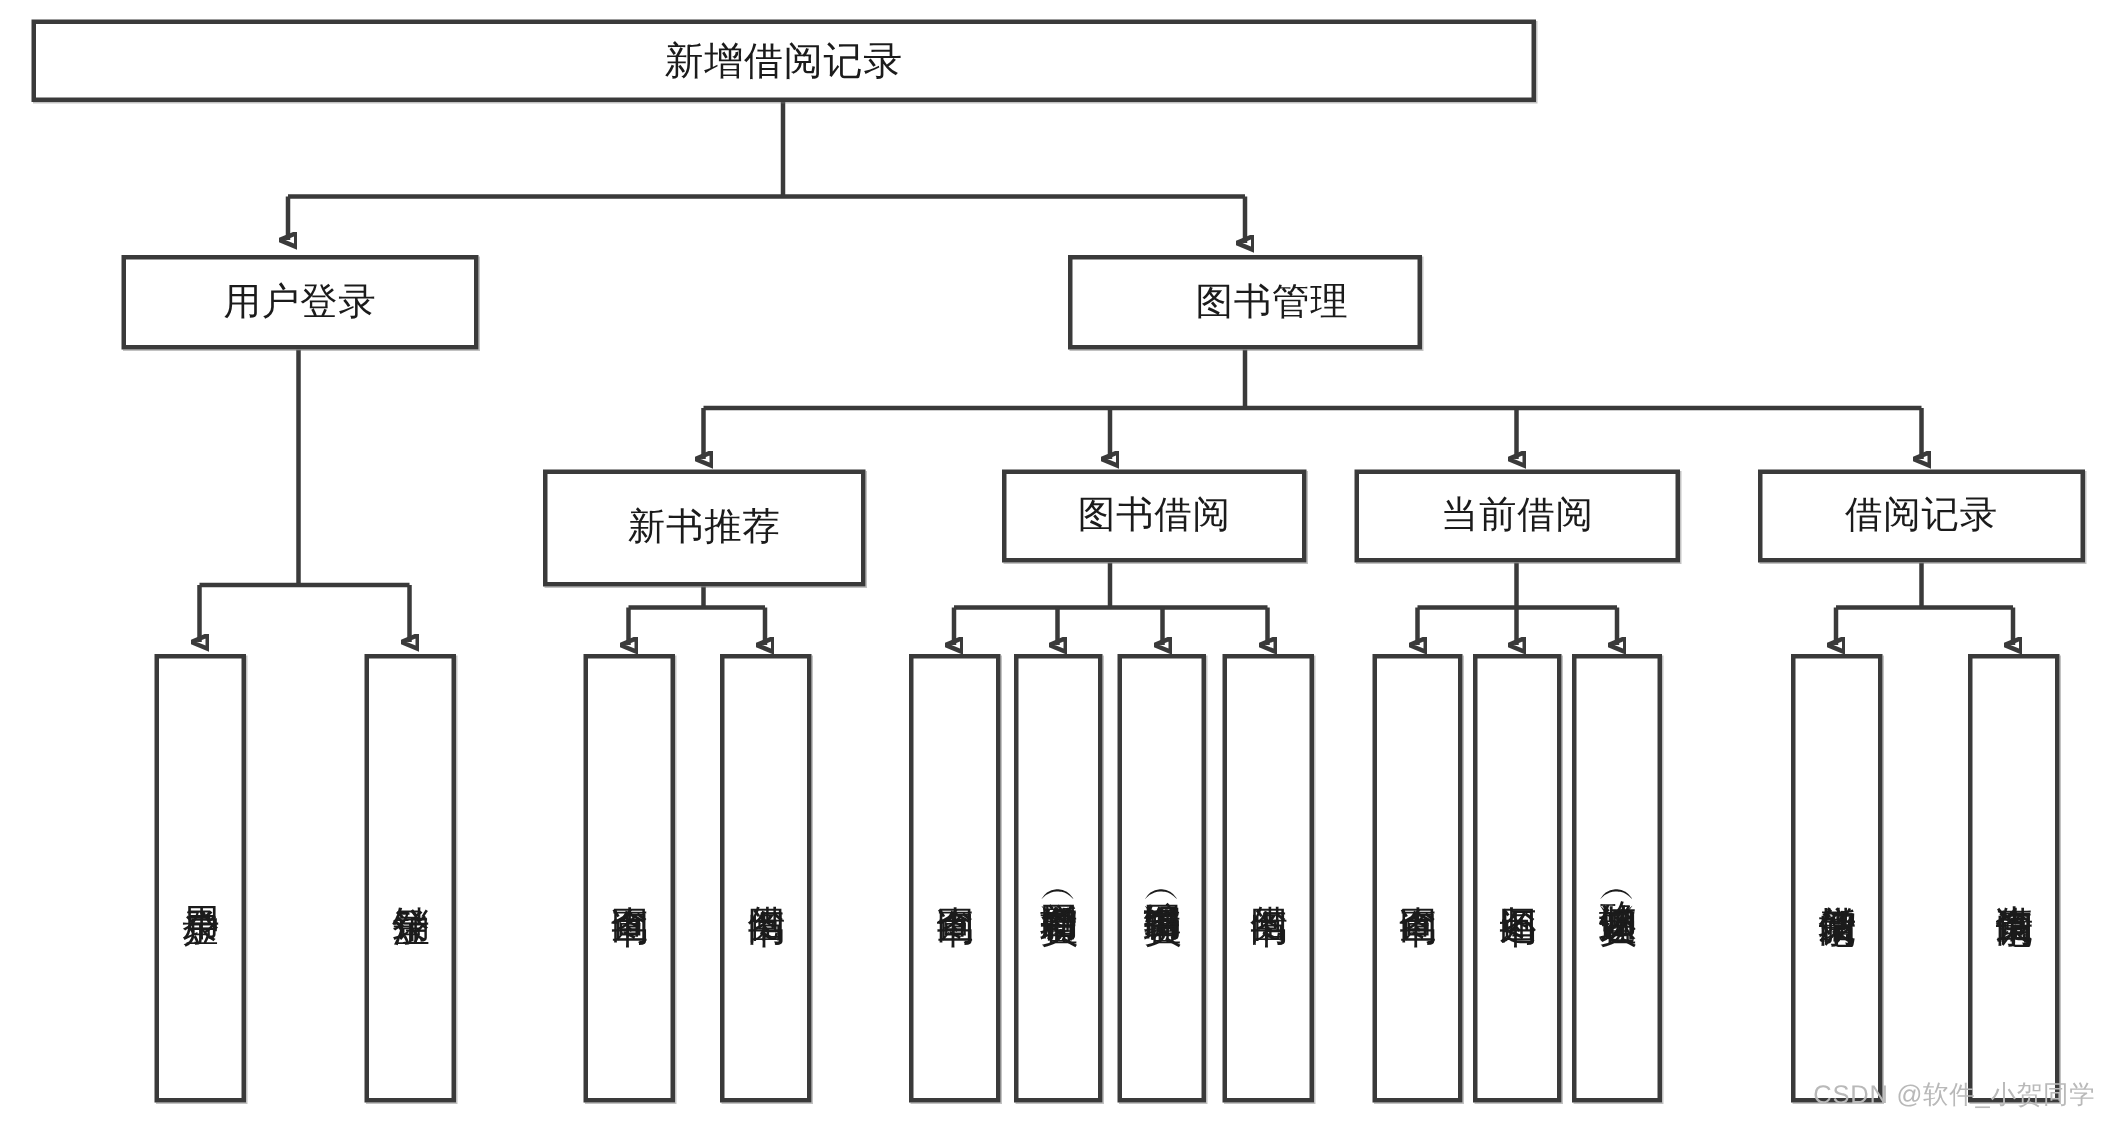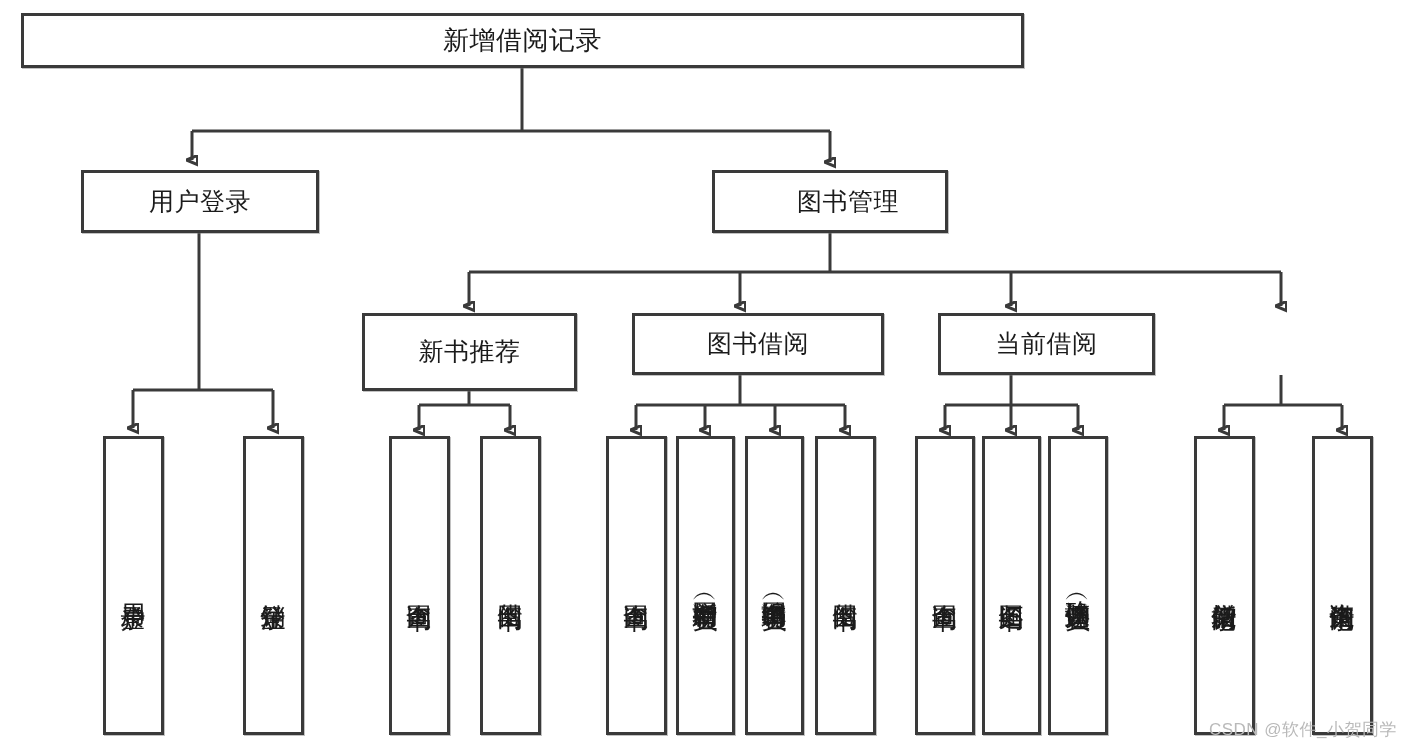--- a/index.html
+++ b/index.html
@@ -128,25 +128,28 @@
   <div class="node" style="left:81px; top:170px; width:238px; height:63px;">
     <span class="lbl">用户登录</span>
   </div>
   <div class="node" style="left:712px; top:170px; width:236px; height:63px;padding-left:36px;">
     <span class="lbl">图书管理</span>
   </div>
 
   <div class="node" style="left:362px; top:313px; width:215px; height:78px;">
     <span class="lbl">新书推荐</span>
   </div>
-  <div class="node" style="left:632px; top:313px; width:252px; height:62px;">
+  <div class="node" style="left:668px; top:313px; width:203px; height:62px;">
     <span class="lbl">图书借阅</span>
   </div>
-  <div class="node" style="left:903px; top:313px; width:217px; height:62px;margin-left:35px;">
+  <div class="node" style="left:903px; top:313px; width:217px; height:62px;">
     <span class="lbl">当前借阅</span>
+  </div>
+  <div class="node" style="left:1172px; top:313px; width:218px; height:62px;">
+    <span class="lbl">借阅记录</span>
   </div>
 
   <div class="node vertical" style="left:103px; top:436px; width:61px; height:299px;">
     <span class="lbl">用户登录</span>
   </div>
   <div class="node vertical" style="left:243px; top:436px; width:61px; height:299px;">
     <span class="lbl">注销登录</span>
   </div>
 
   <div class="node vertical" style="left:389px; top:436px; width:61px; height:299px;">

